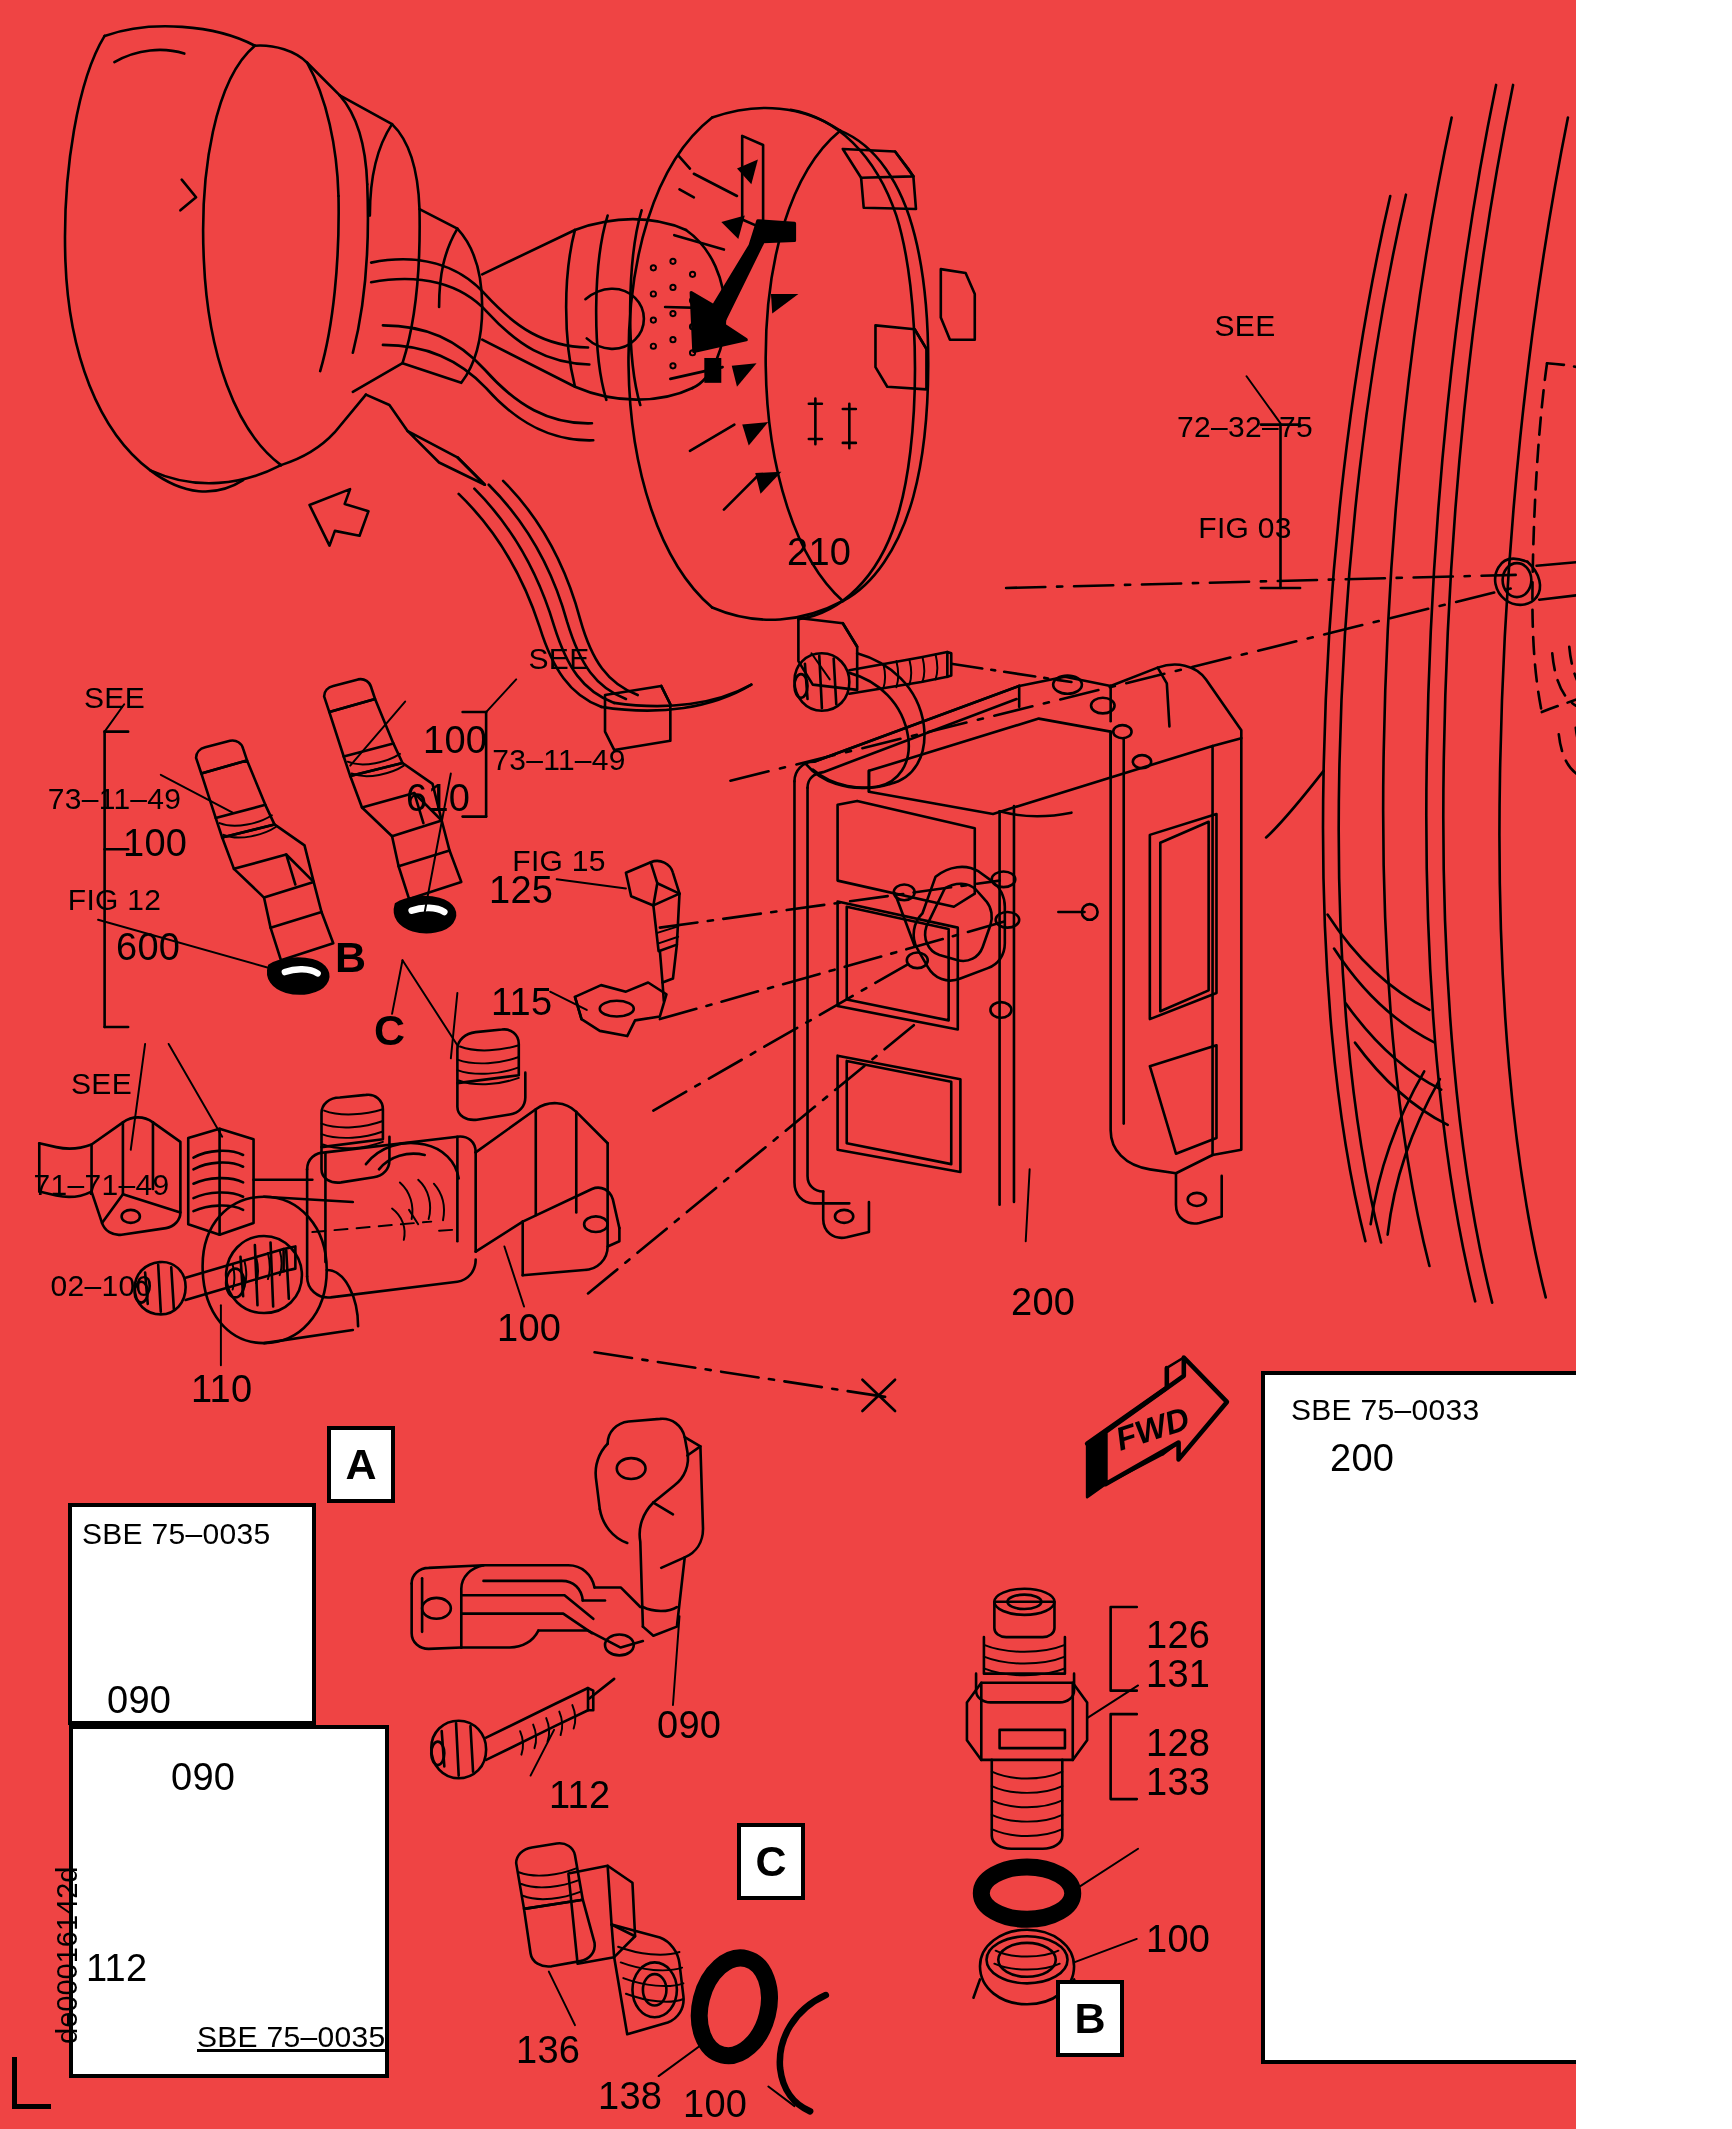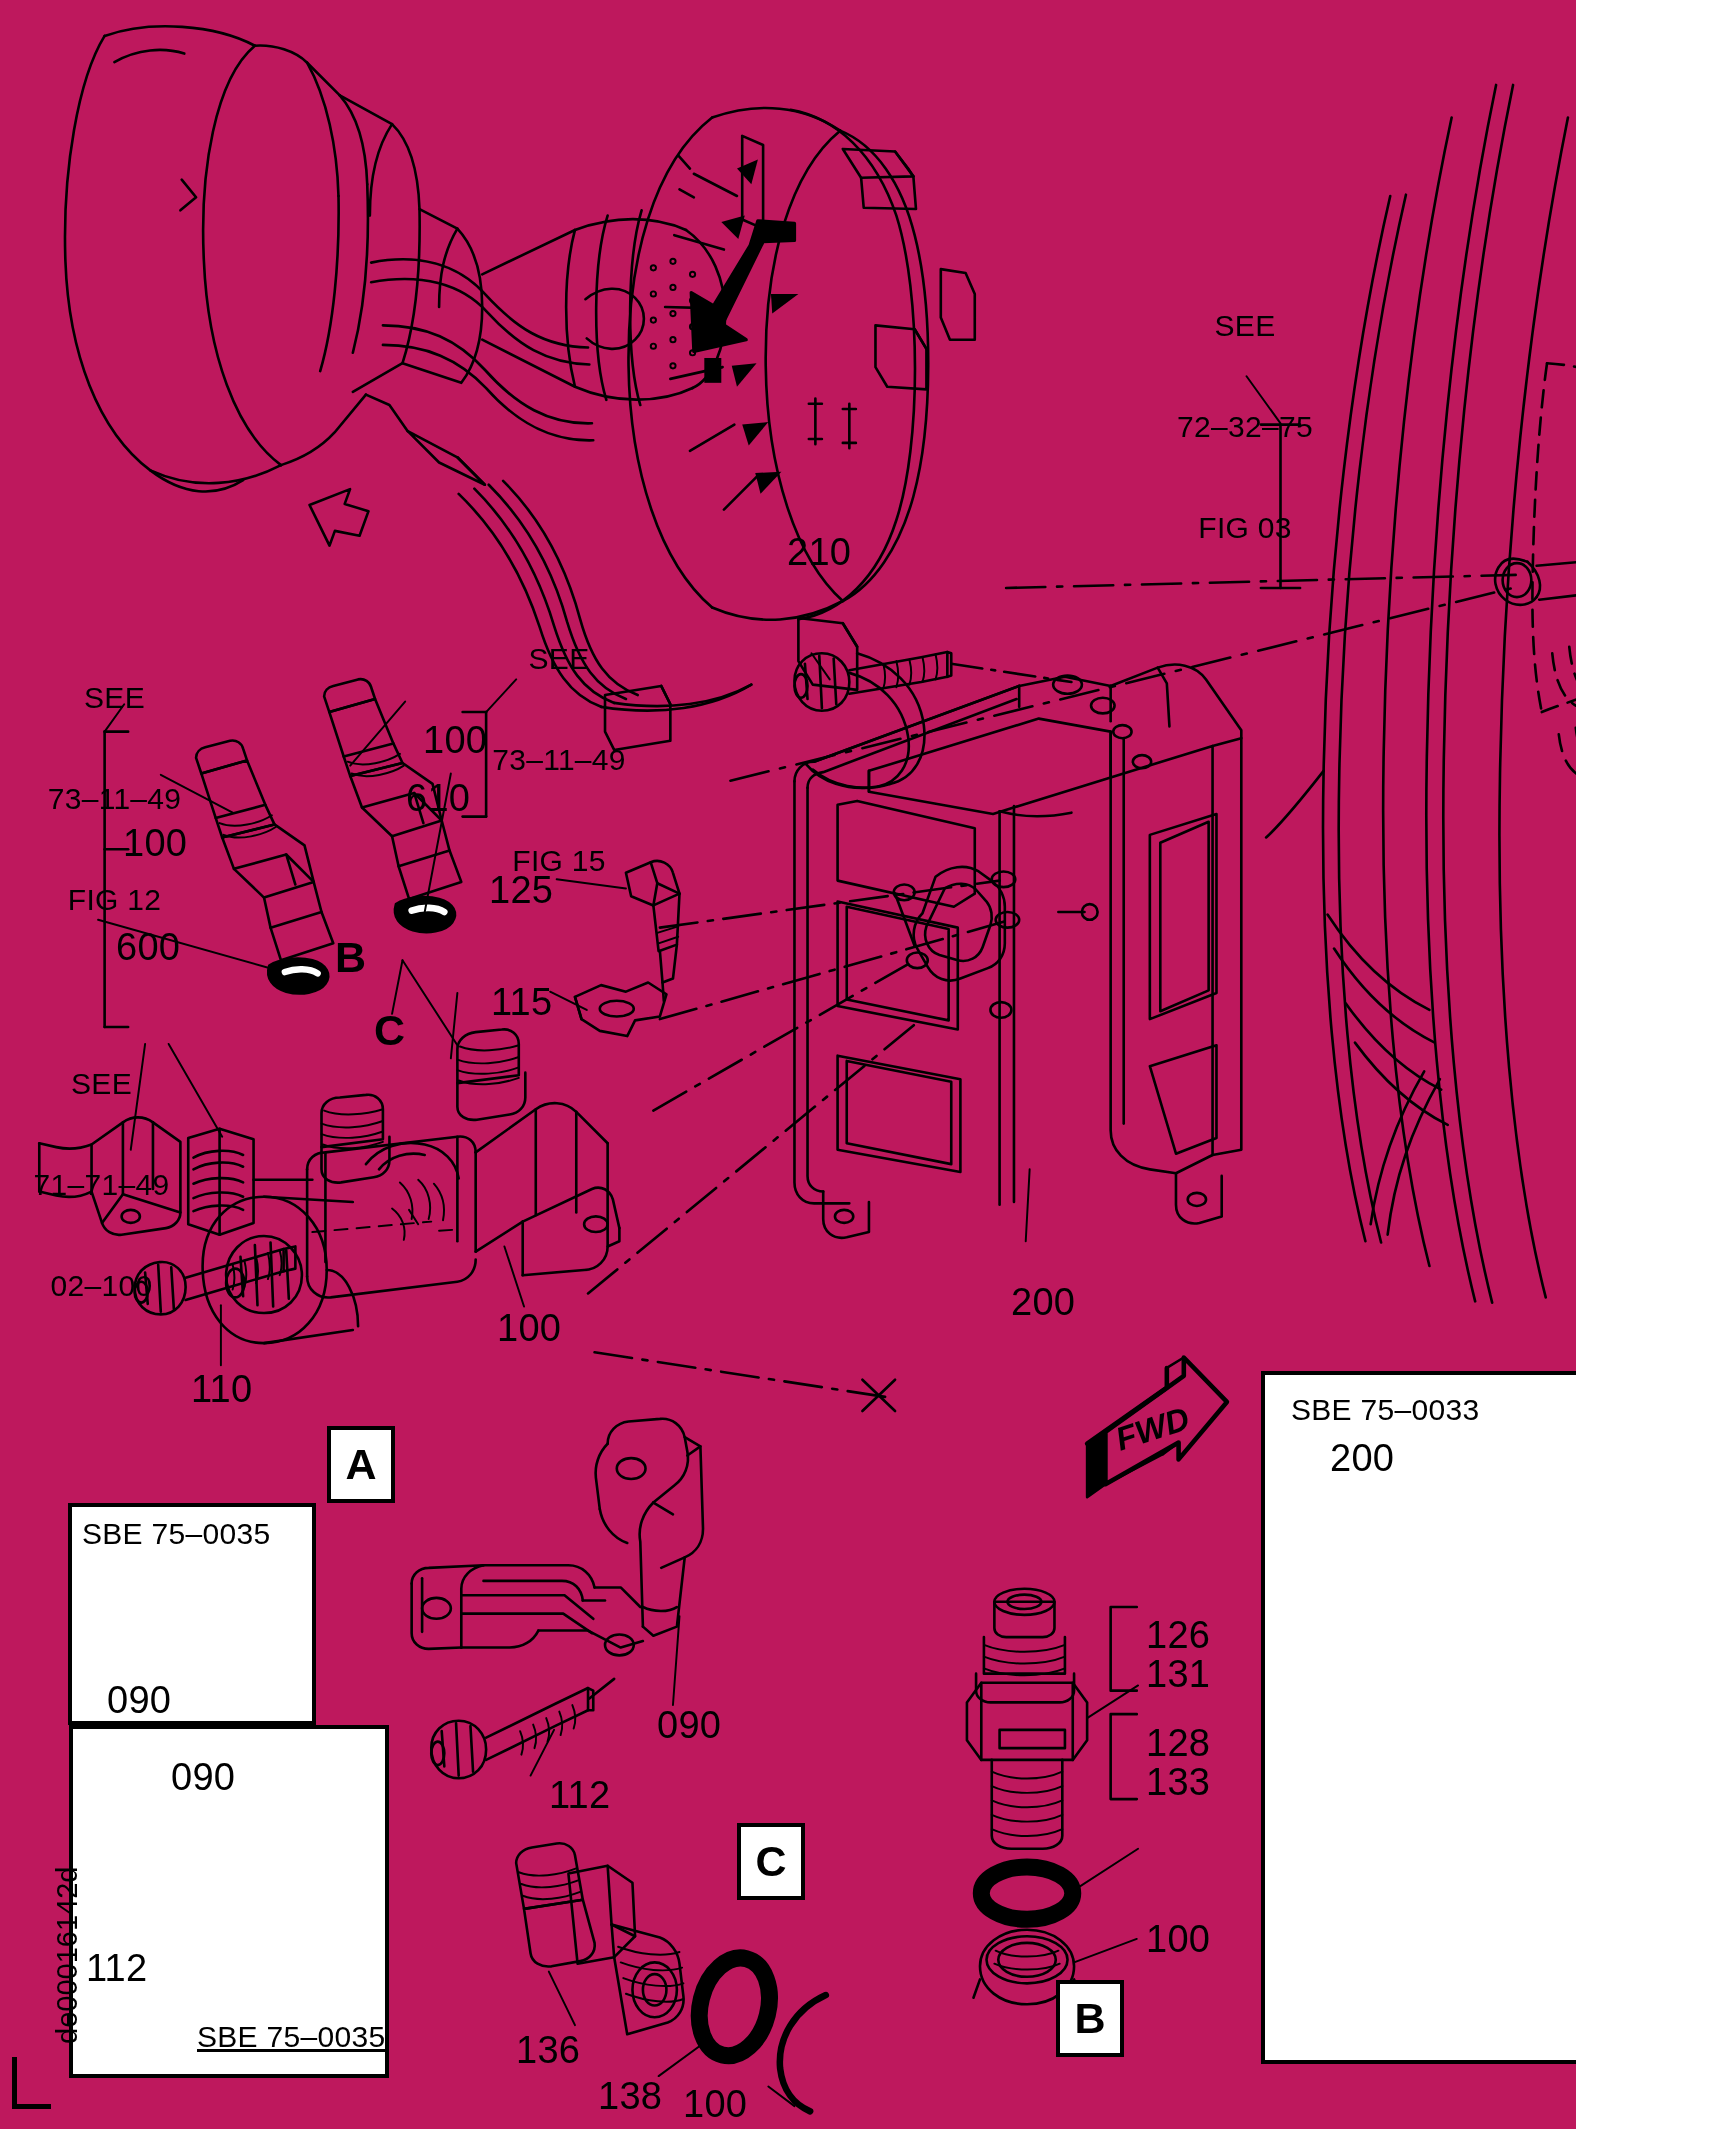--- a/index.html
+++ b/index.html
@@ -1,20 +1,20 @@
 <!DOCTYPE html>
 <html style="font-size:10.5px"><head>
 <meta charset="utf-8">
 <style>
   html,body{margin:0;padding:0;background:#fff;}
   body{font-family:"Liberation Sans", sans-serif;}
   #page{
     position:relative;
     width:1576px;height:2129px;
-    background:#be185d;
+    background:#ef4444;
     overflow:hidden;
   }
   #page svg{position:absolute;left:0;top:0;width:1732px;height:2129px;}
   .lbl{
     position:absolute;
     font-family:"Liberation Sans", sans-serif;
     color:#000;
     white-space:pre;
     line-height:1.12;
     letter-spacing:0.3px;

